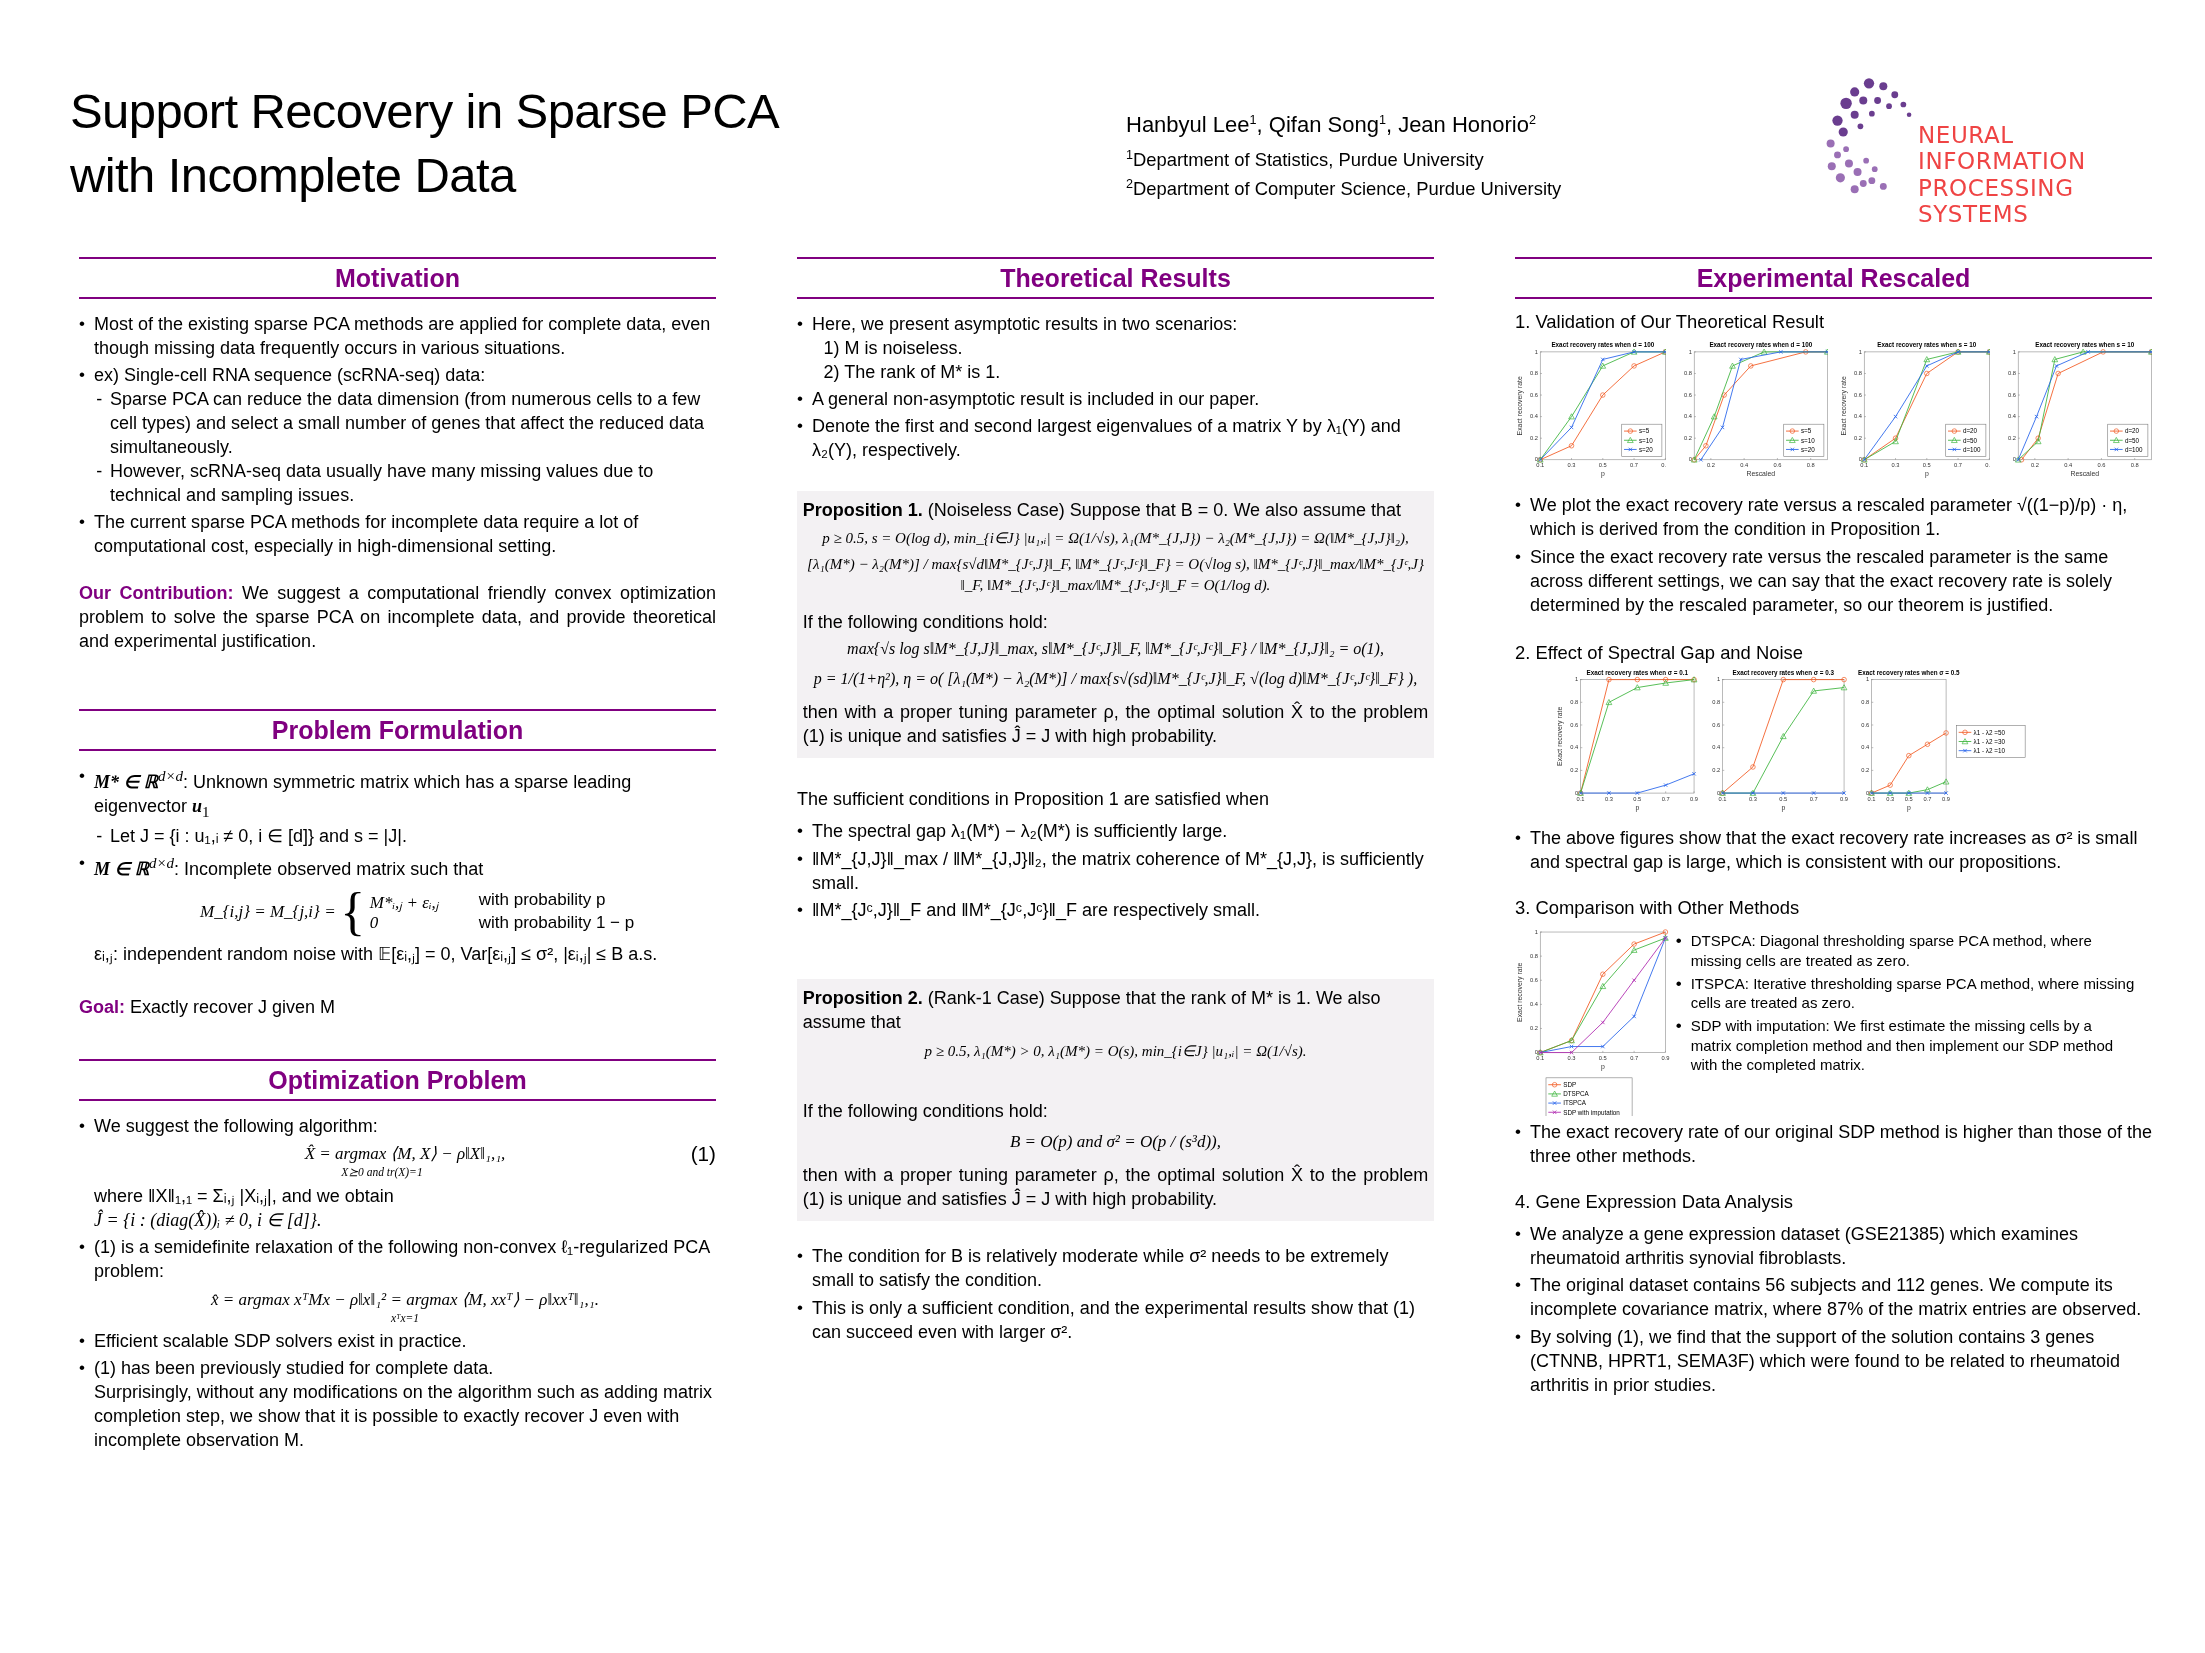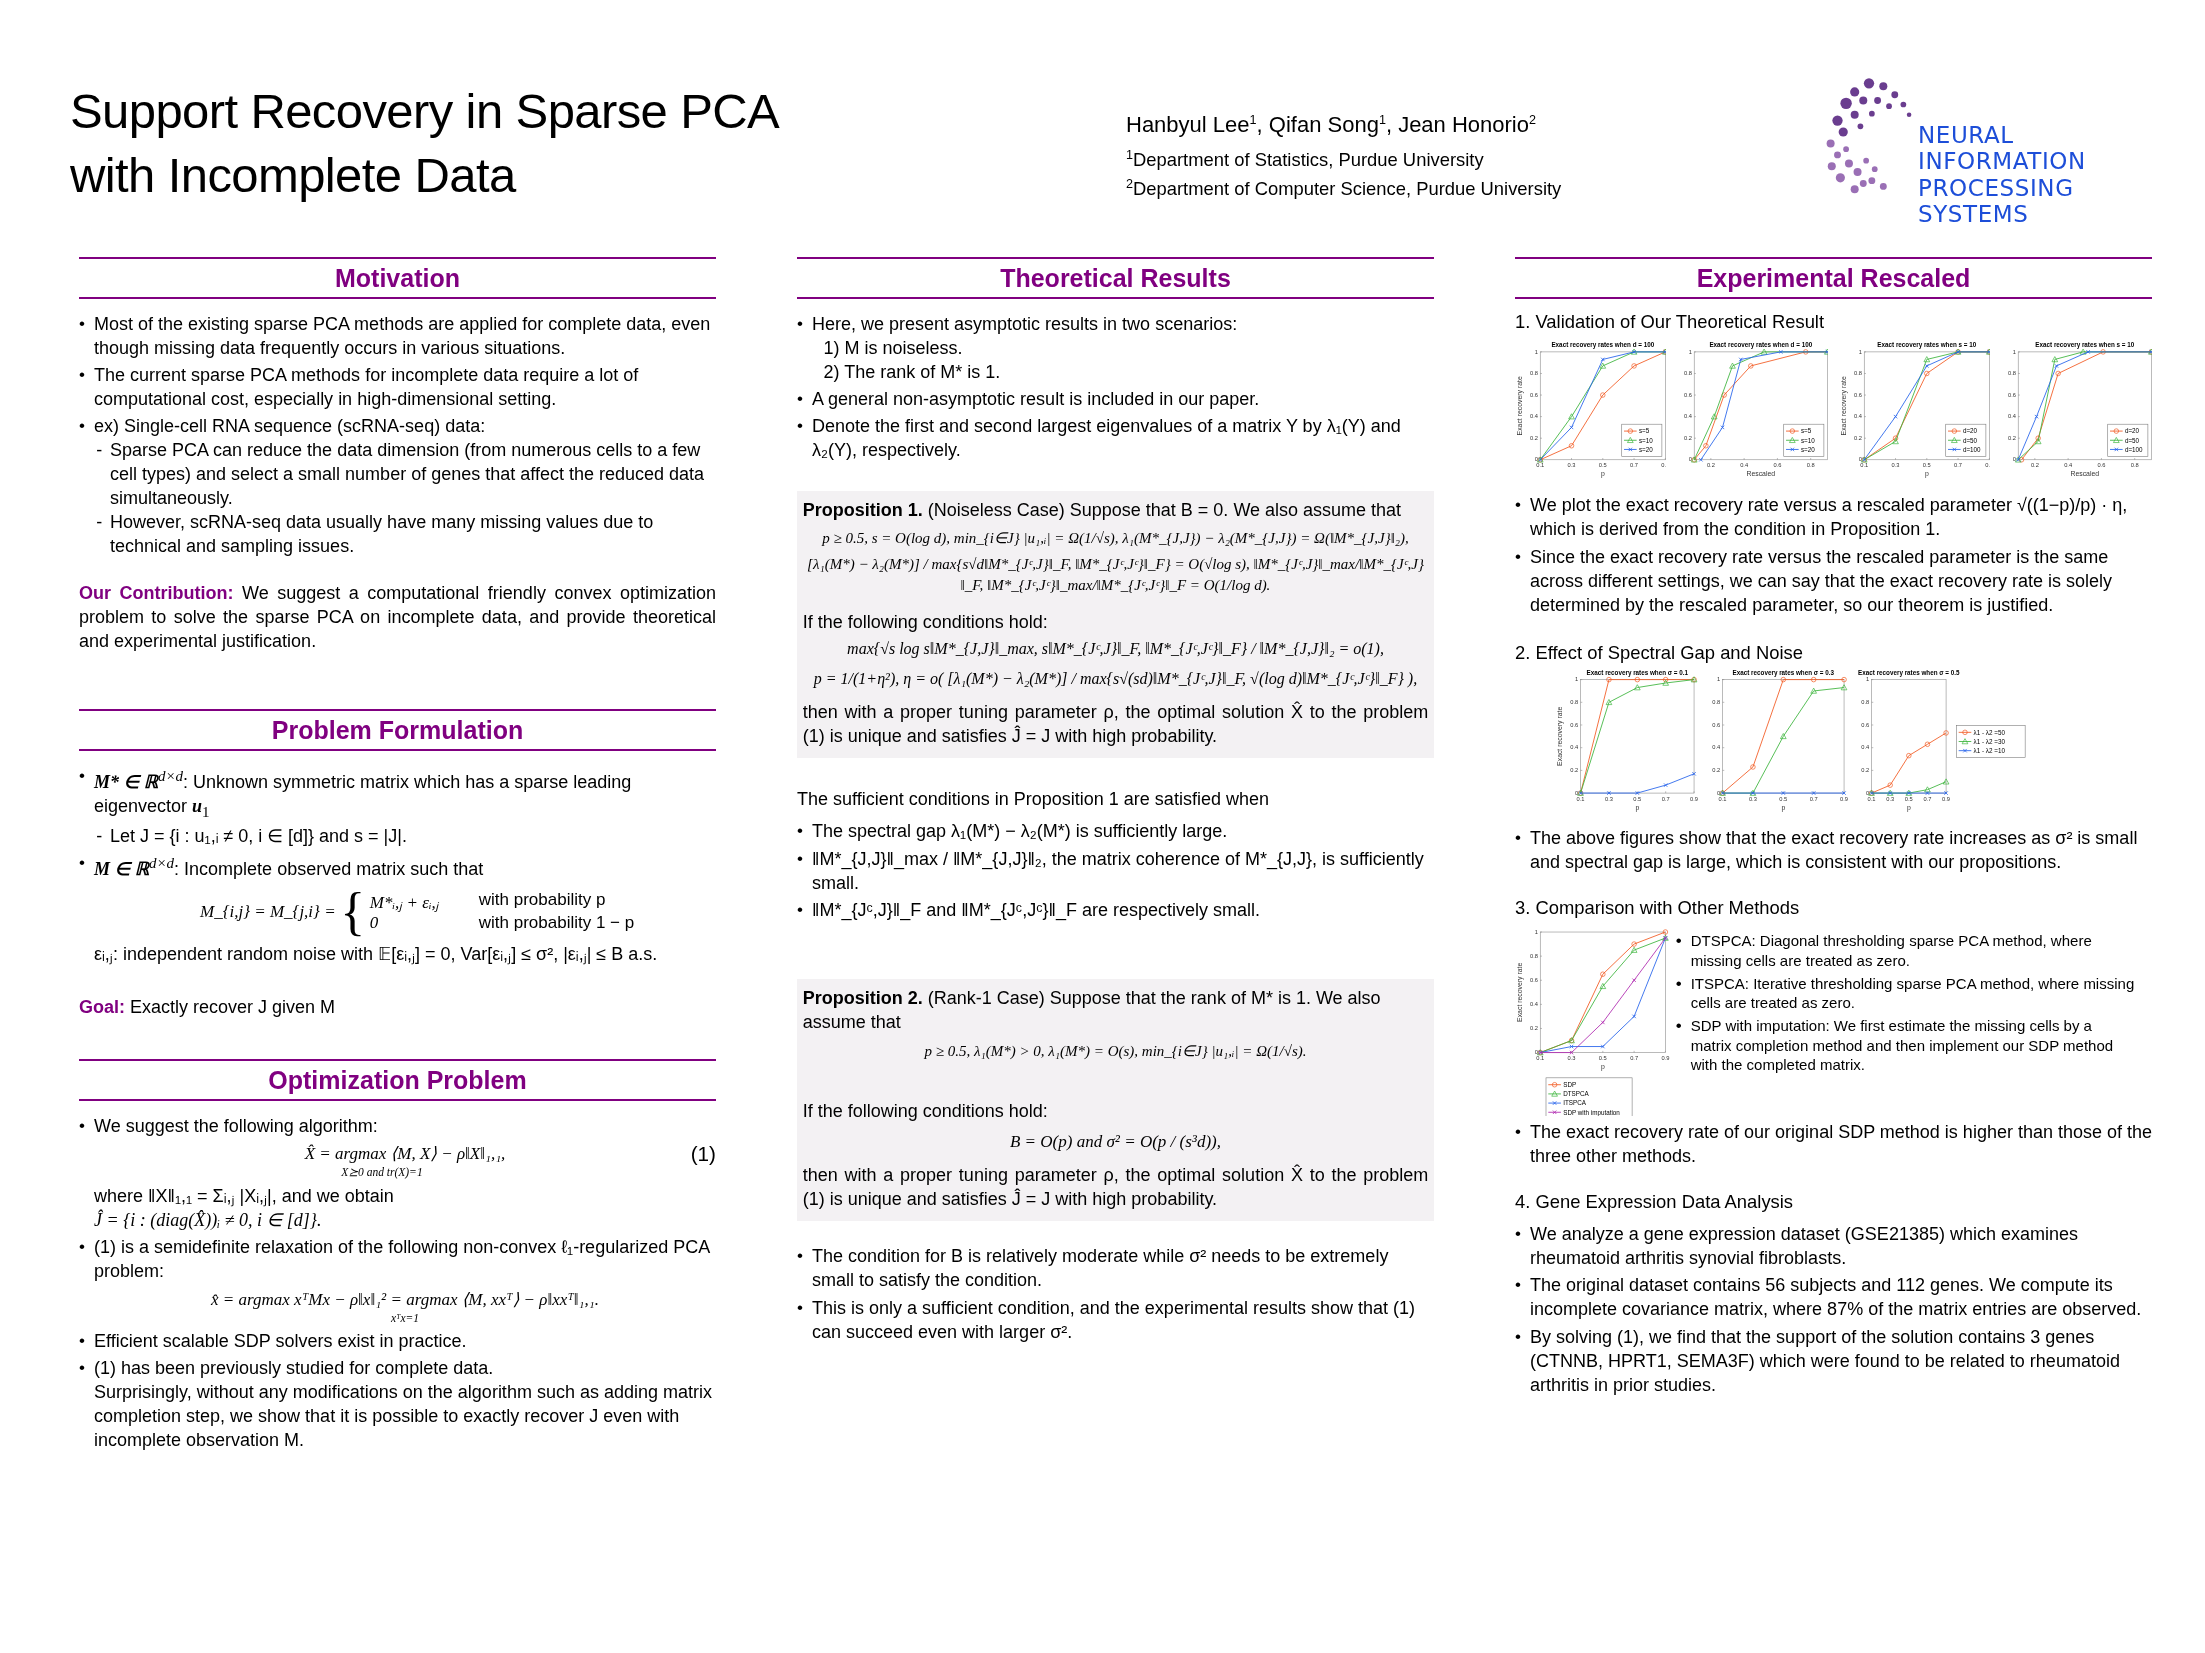--- a/index.html
+++ b/index.html
@@ -9,21 +9,21 @@
   .mathb { font-family:Liberation Serif, serif; font-style:italic; font-weight:bold; }
   .rm { font-family:"Liberation Serif", serif; font-style:normal; }
 
   
   #title { position:absolute; left:70px; top:79px; width:861px; font-size:49px; line-height:64px; font-weight:normal; letter-spacing:-0.6px; }
   #authors { position:absolute; left:1126px; top:102px; font-size:22px; }
   #authors .names { font-size:22px; line-height:36px; }
   #authors .aff { font-size:18.4px; line-height:25px; }
   #authors sup { font-size:12.6px; }
   #logo { position:absolute; left:1820px; top:69px; width:368px; height:126px; }
-  #logo .logo-text { position:absolute; left:98px; top:53px; font-size:23px; line-height:26.4px; color:#1d4ed8; letter-spacing:0.6px; font-family:"DejaVu Sans", sans-serif; }
+  #logo .logo-text { position:absolute; left:98px; top:53px; font-size:23px; line-height:26.4px; color:#ef4444; letter-spacing:0.6px; font-family:"DejaVu Sans", sans-serif; }
 
   
   .col { position:absolute; top:257px; }
   #col1 { left:79px; width:637px; }
   #col2 { left:797px; width:637px; }
   #col3 { left:1515px; width:637px; }
 
   .sec-head { border-top:2.3px solid #800080; border-bottom:2.3px solid #800080; height:38px; display:flex; align-items:center; justify-content:center; color:#800080; font-weight:bold; font-size:25px; }
   .txt { font-size:18px; line-height:24px; }
   ul.bul { list-style:none; padding:0; margin:0; }
@@ -102,27 +102,27 @@
   <div class="logo-text">
     <div>NEURAL INFORMATION</div>
     <div>PROCESSING SYSTEMS</div>
   </div>
 </div>
 
 <div id="col1" class="col">
   <div class="sec-head">Motivation</div>
   <ul class="bul" style="margin-top:12.6px">
     <li>Most of the existing sparse PCA methods are applied for complete data, even though missing data frequently occurs in various situations.</li>
-    <li>The current sparse PCA methods for incomplete data require a lot of computational cost, especially in high-dimensional setting.</li>
     <li><span>ex) Single-cell RNA sequence (scRNA-seq) data:</span>
       <ul class="dash">
         <li>Sparse PCA can reduce the data dimension (from numerous cells to a few cell types) and select a small number of genes that affect the reduced data simultaneously.</li>
         <li>However, scRNA-seq data usually have many missing values due to technical and sampling issues.</li>
       </ul>
     </li>
+    <li>The current sparse PCA methods for incomplete data require a lot of computational cost, especially in high-dimensional setting.</li>
   </ul>
   <div class="txt" style="margin-top:23px; text-align:justify">
     <span class="purple">Our Contribution:</span>
     <span>We suggest a computational friendly convex optimization problem to solve the sparse PCA on incomplete data, and provide theoretical and experimental justification.</span>
   </div>
 
   <div class="sec-head" style="margin-top:56px">Problem Formulation</div>
   <ul class="bul" style="margin-top:12.6px">
     <li>
       <span class="mathb">M* ∈ ℝ</span><sup class="serif">d×d</sup><span>: Unknown symmetric matrix which has a sparse leading eigenvector </span><span class="mathb">u</span><sub class="rm">1</sub>

